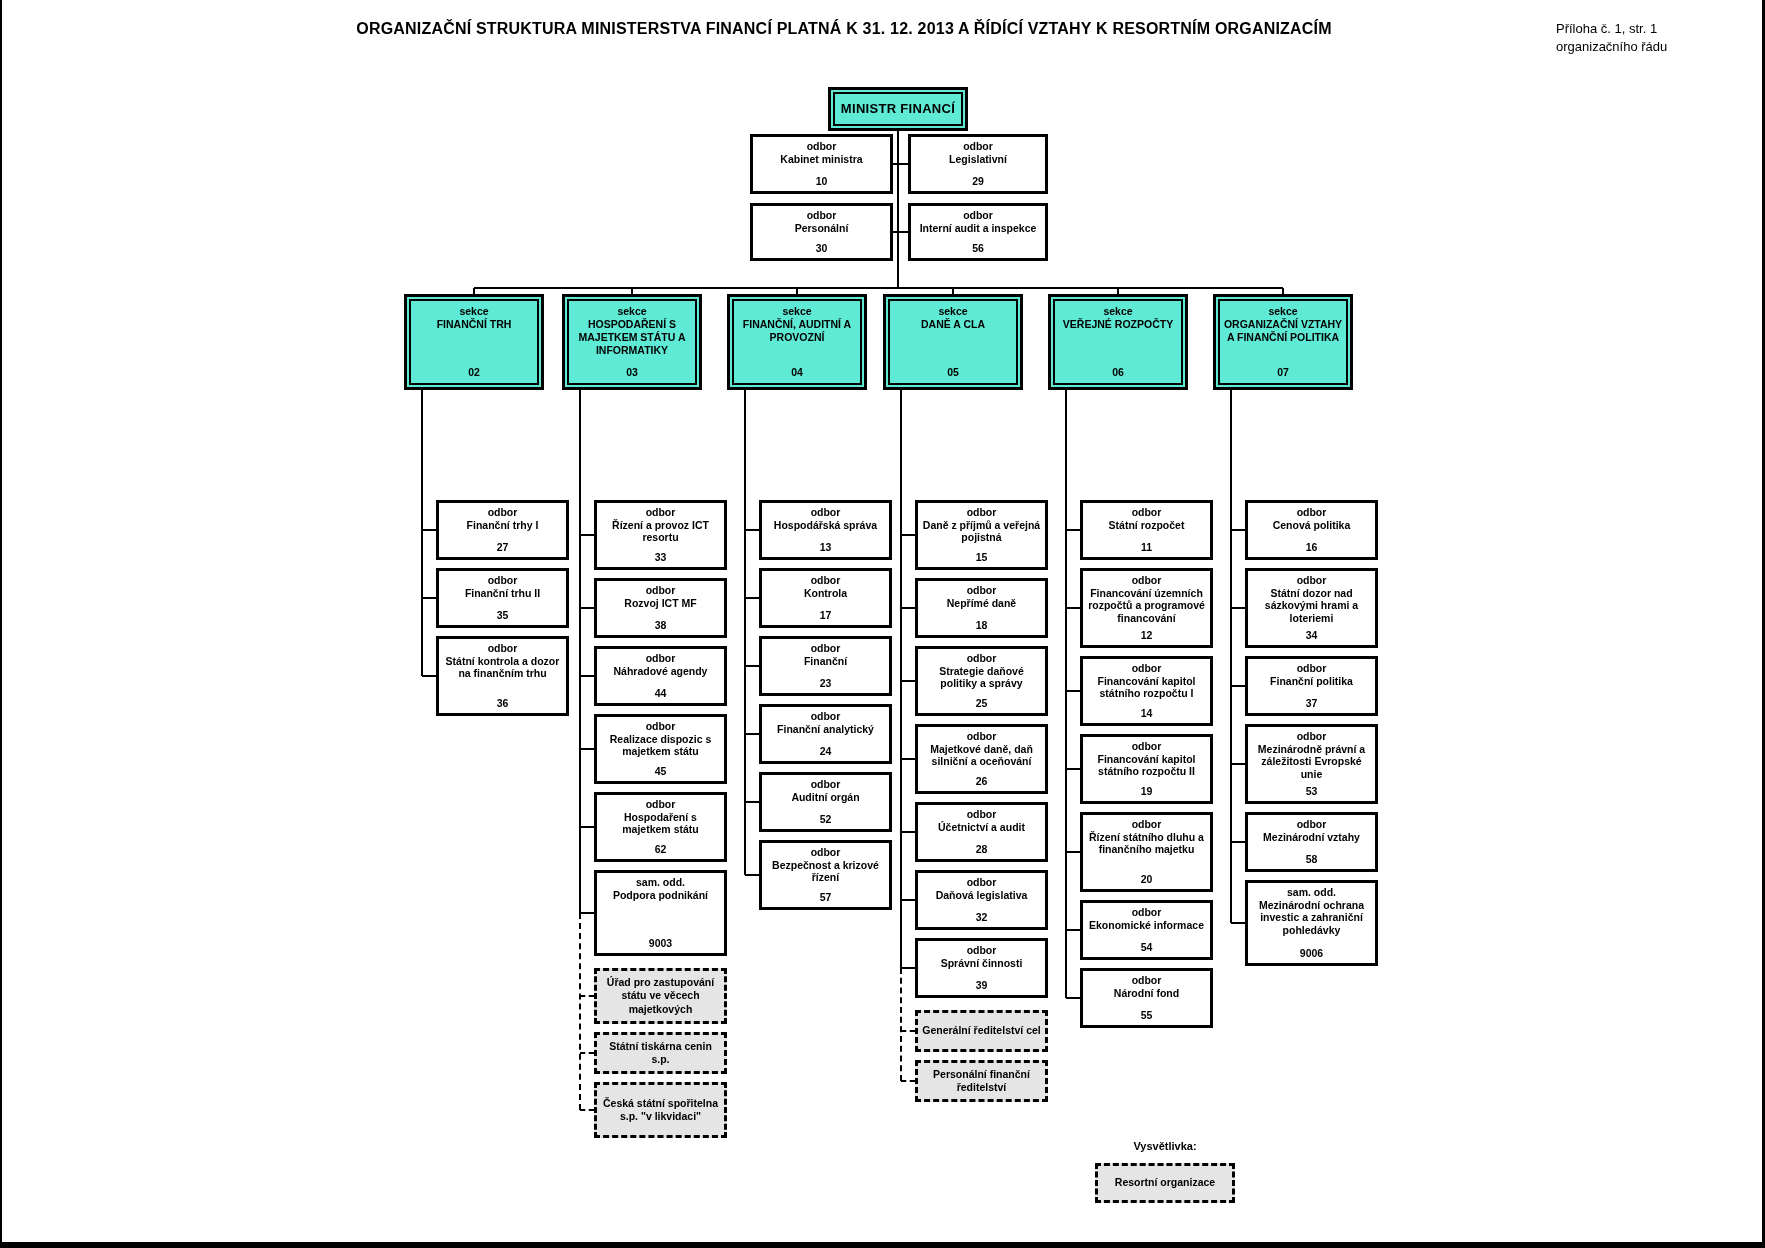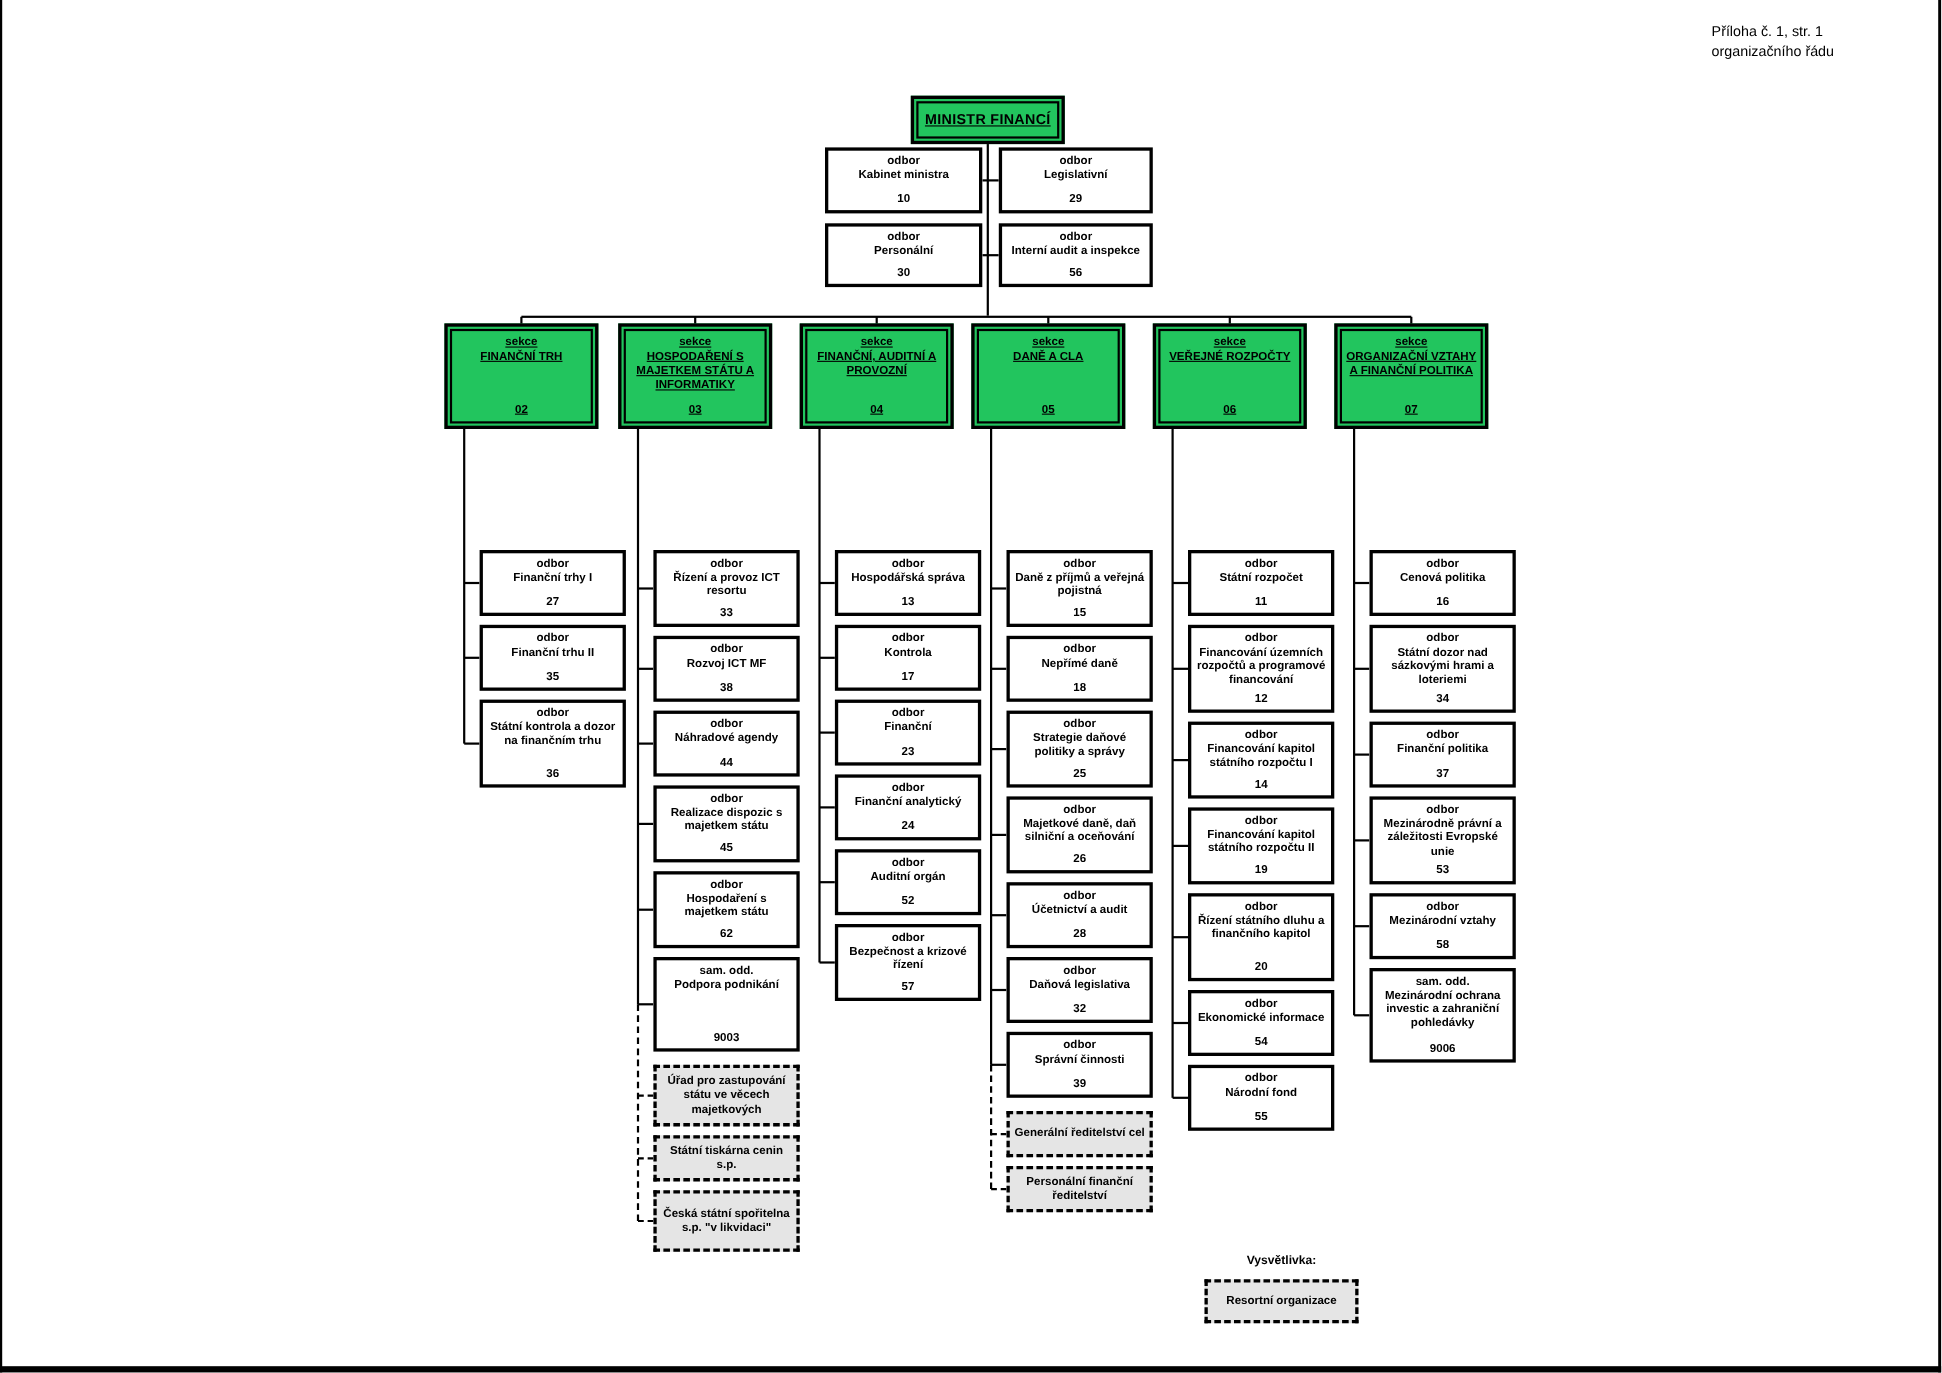--- a/index.html
+++ b/index.html
@@ -6,38 +6,39 @@
   body{width:1765px;height:1248px;position:relative;font-family:"Liberation Sans","DejaVu Sans",sans-serif;color:#000;}
   #stage{position:absolute;left:0;top:0;width:1765px;height:1248px;background:#fff;overflow:hidden;}
   .title{position:absolute;left:244px;top:20px;width:1200px;text-align:center;font-size:16px;font-weight:bold;letter-spacing:0.2px;z-index:2;}
   .note{position:absolute;left:1556px;top:20px;width:200px;font-size:13px;line-height:1.35;z-index:2;}
   .box{position:absolute;border:3px solid #000;background:#fff;box-sizing:border-box;
        display:flex;flex-direction:column;align-items:center;text-align:center;
        font-size:10.5px;font-weight:bold;line-height:1.2;padding:3px 2px 2px 2px;z-index:2;}
   .btype{display:block;}
   .bname{display:block;}
   .num{margin-top:auto;padding-bottom:1px;}
-  .dbl{position:absolute;border:3px solid #000;background:#22c55e;box-sizing:border-box;padding:2px;display:flex;z-index:2;text-decoration:underline;}
+  .dbl{position:absolute;border:3px solid #000;background:#5eead4;box-sizing:border-box;padding:2px;display:flex;z-index:2;}
   .dbl-inner{border:2px solid #000;flex:1;box-sizing:border-box;display:flex;flex-direction:column;
              align-items:center;text-align:center;font-weight:bold;font-size:10.5px;line-height:1.25;padding:4px 2px 3px 2px;justify-content:space-between;}
   .minister{left:828px;top:87px;width:140px;height:44px;}
   .minister .dbl-inner{justify-content:center;font-size:13px;letter-spacing:0.3px;}
   .dashed-box{position:absolute;border:3px dashed #000;background:#e5e5e5;box-sizing:border-box;
               display:flex;align-items:center;justify-content:center;text-align:center;
               font-size:10.5px;font-weight:bold;line-height:1.25;padding:2px;z-index:2;}
   .hline,.vline{position:absolute;background:#000;z-index:1;}
   .vdash{position:absolute;width:0;border-left:2px dashed #000;z-index:1;}
   .hdash{position:absolute;height:0;border-top:2px dashed #000;z-index:1;}
   .legend-label{position:absolute;left:1095px;top:1140px;width:140px;text-align:center;font-size:11px;font-weight:bold;z-index:2;}
   .legend-box{left:1095px;top:1163px;width:140px;height:40px;}
 </style>
 </head>
 <body>
 
 <div id="stage">
+  <div class="title">ORGANIZAČNÍ STRUKTURA MINISTERSTVA FINANCÍ PLATNÁ K 31. 12. 2013 A ŘÍDÍCÍ VZTAHY K RESORTNÍM ORGANIZACÍM</div>
   <div class="note">
     <div>Příloha č. 1, str. 1</div>
     <div>organizačního řádu</div>
   </div>
 
   <div class="dbl minister">
     <div class="dbl-inner">
       <span>MINISTR FINANCÍ</span>
     </div>
   </div>
@@ -284,21 +285,21 @@
       <span class="bname">Financování kapitol státního rozpočtu I</span>
       <span class="num">14</span>
     </div>
     <div class="box" style="left: 1080px; top: 734px; width: 133px; height: 70px;">
       <span class="btype">odbor</span>
       <span class="bname">Financování kapitol státního rozpočtu II</span>
       <span class="num">19</span>
     </div>
     <div class="box" style="left: 1080px; top: 812px; width: 133px; height: 80px;">
       <span class="btype">odbor</span>
-      <span class="bname">Řízení státního dluhu a finančního kapitol</span>
+      <span class="bname">Řízení státního dluhu a finančního majetku</span>
       <span class="num">20</span>
     </div>
     <div class="box" style="left: 1080px; top: 900px; width: 133px; height: 60px;">
       <span class="btype">odbor</span>
       <span class="bname">Ekonomické informace</span>
       <span class="num">54</span>
     </div>
     <div class="box" style="left: 1080px; top: 968px; width: 133px; height: 60px;">
       <span class="btype">odbor</span>
       <span class="bname">Národní fond</span>

